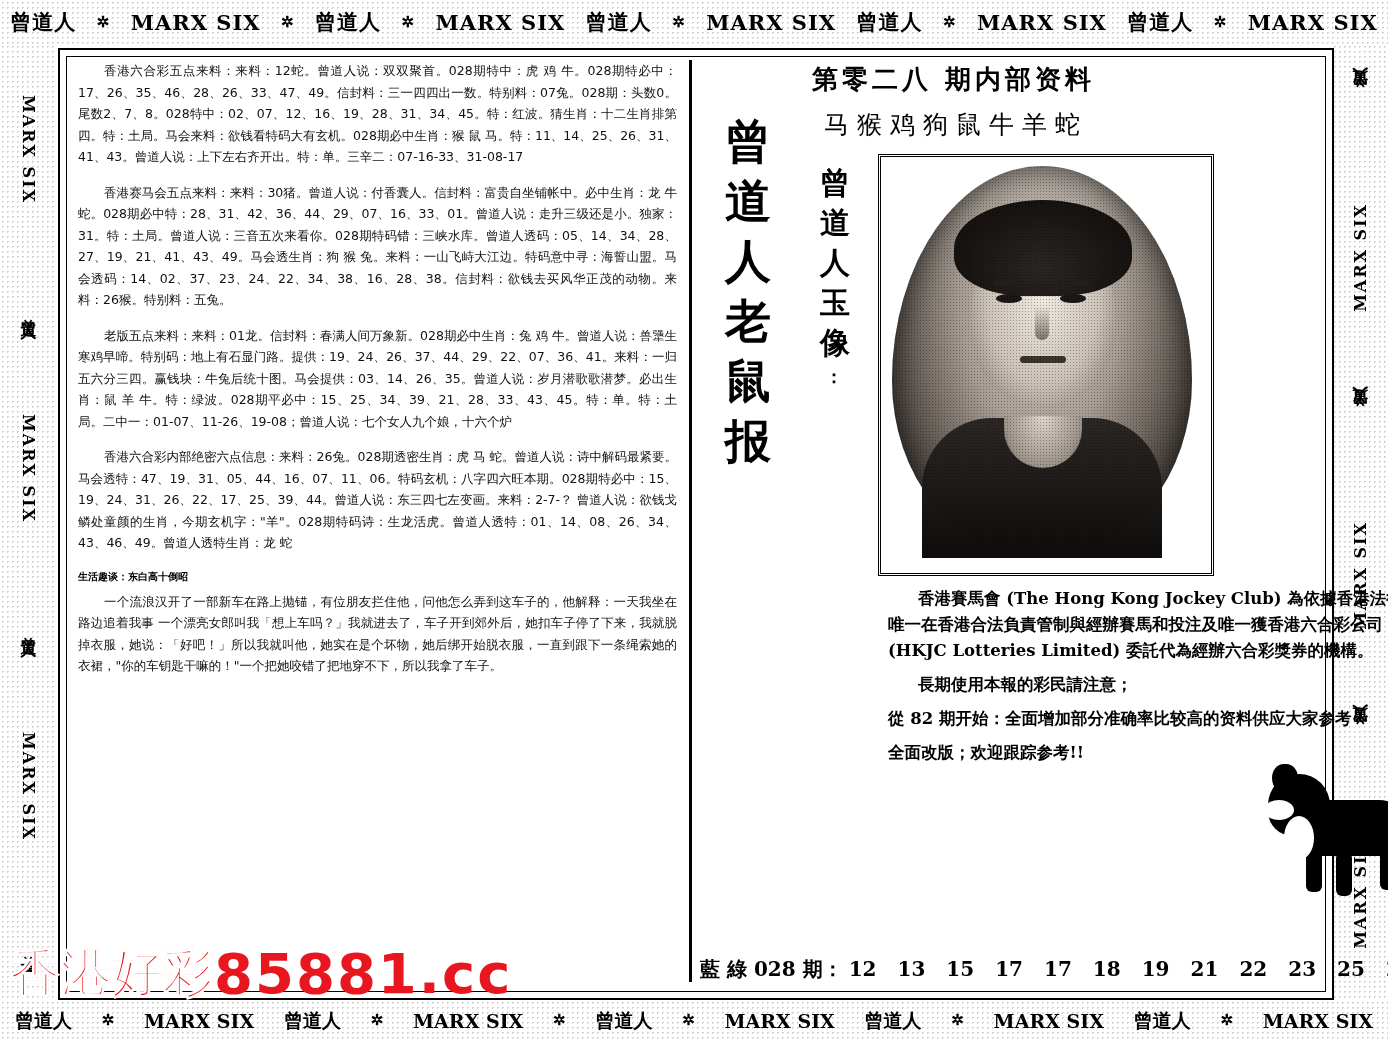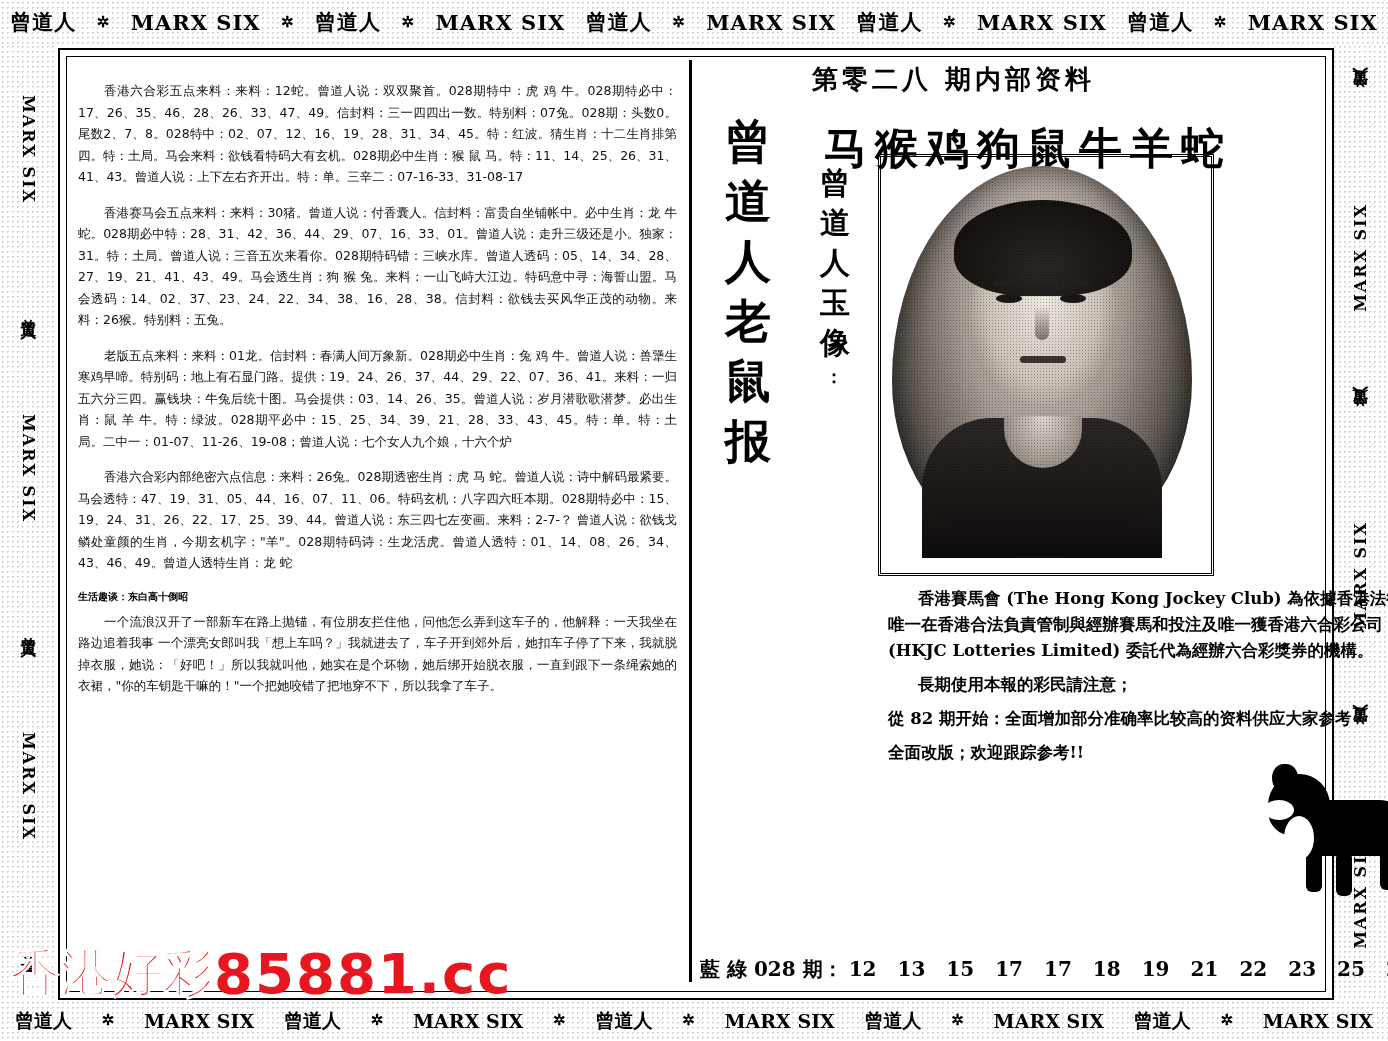--- a/index.html
+++ b/index.html
@@ -19,35 +19,35 @@
   
   .noise{position:absolute;inset:0;pointer-events:none;
     background-image:radial-gradient(#000 1px, transparent 1px);
     background-size:5px 5px;opacity:.18;}
 
   
   .frame{position:absolute;left:58px;top:48px;width:1272px;height:948px;border:2px solid #000;}
   .inner{position:absolute;inset:6px;border:1px solid #000;}
 
   .cols{position:absolute;left:64px;top:56px;width:1262px;height:930px;display:flex;}
-  .colL{width:625px;padding:24px 12px 0 14px;box-sizing:border-box;}
+  .colL{width:625px;padding:4px 12px 0 14px;box-sizing:border-box;}
   .divider{width:3px;background:#000;margin:4px 0;}
   .colR{flex:1;position:relative;}
 
   
   .para{font-size:12.5px;line-height:1.72;color:#111;text-align:justify;margin-bottom:14px;
         font-family:"DejaVu Sans","Liberation Sans",sans-serif;text-indent:26px;}
   .para.story{margin-top:2px;}
   .sub{font-size:10px;line-height:1.7;margin:4px 0 6px 0;font-weight:bold;}
 
   
   .rTitleWrap{position:relative;height:132px;}
   .rTitle1{position:absolute;left:120px;top:6px;font-size:26px;font-weight:bold;letter-spacing:4px;
     font-family:"DejaVu Serif","Liberation Serif",serif;}
-  .rTitle2{position:absolute;left:132px;top:64px;font-size:43px;font-weight:bold;letter-spacing:8px;
+  .rTitle2{position:absolute;left:132px;top:52px;font-size:25px;font-weight:normal;letter-spacing:8px;
     font-family:"DejaVu Serif","Liberation Serif",serif;}
 
   .vbig{position:absolute;left:10px;top:62px;width:92px;height:800px;display:flex;flex-direction:column;
     align-items:center;justify-content:flex-start;gap:14px;}
   .vbig span{font-size:46px;font-weight:bold;line-height:1;font-family:"DejaVu Serif","Liberation Serif",serif;}
 
   .vmid{position:absolute;left:112px;top:112px;width:62px;display:flex;flex-direction:column;
     align-items:center;gap:10px;}
   .vmid span{font-size:30px;font-weight:bold;line-height:1;font-family:"DejaVu Serif","Liberation Serif",serif;}
   .vmid .dots{font-size:18px;letter-spacing:2px;}

